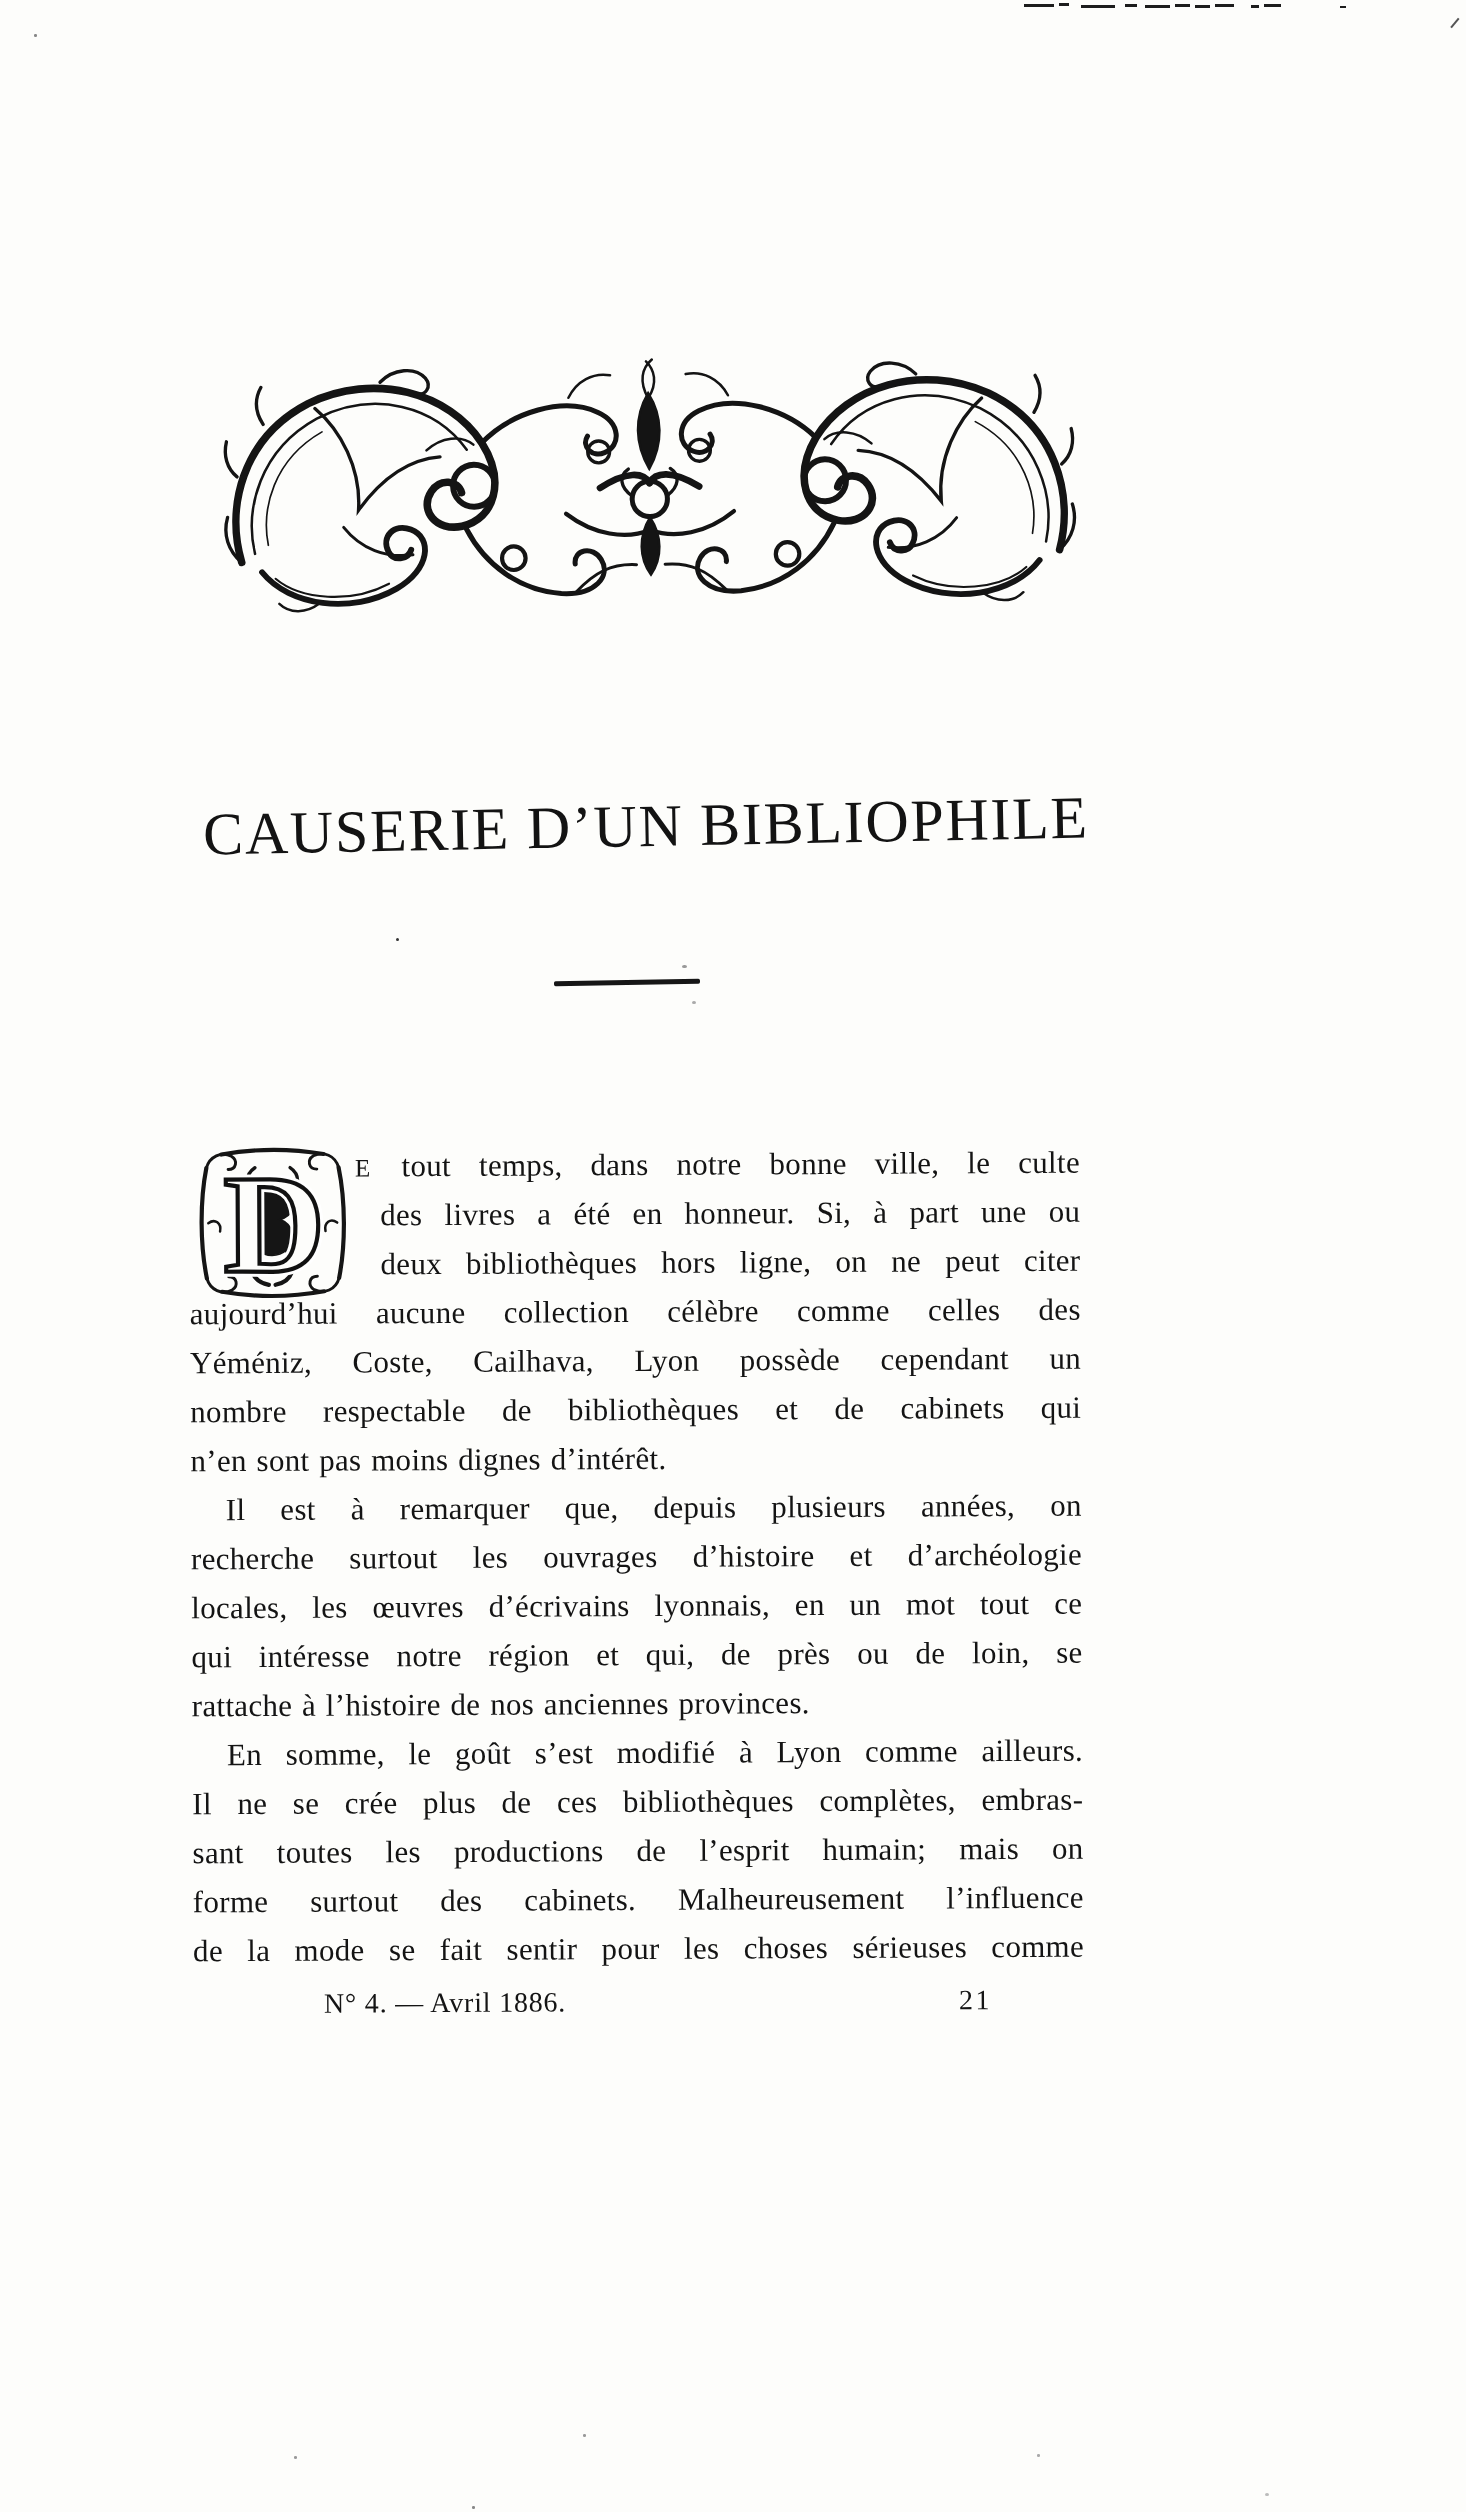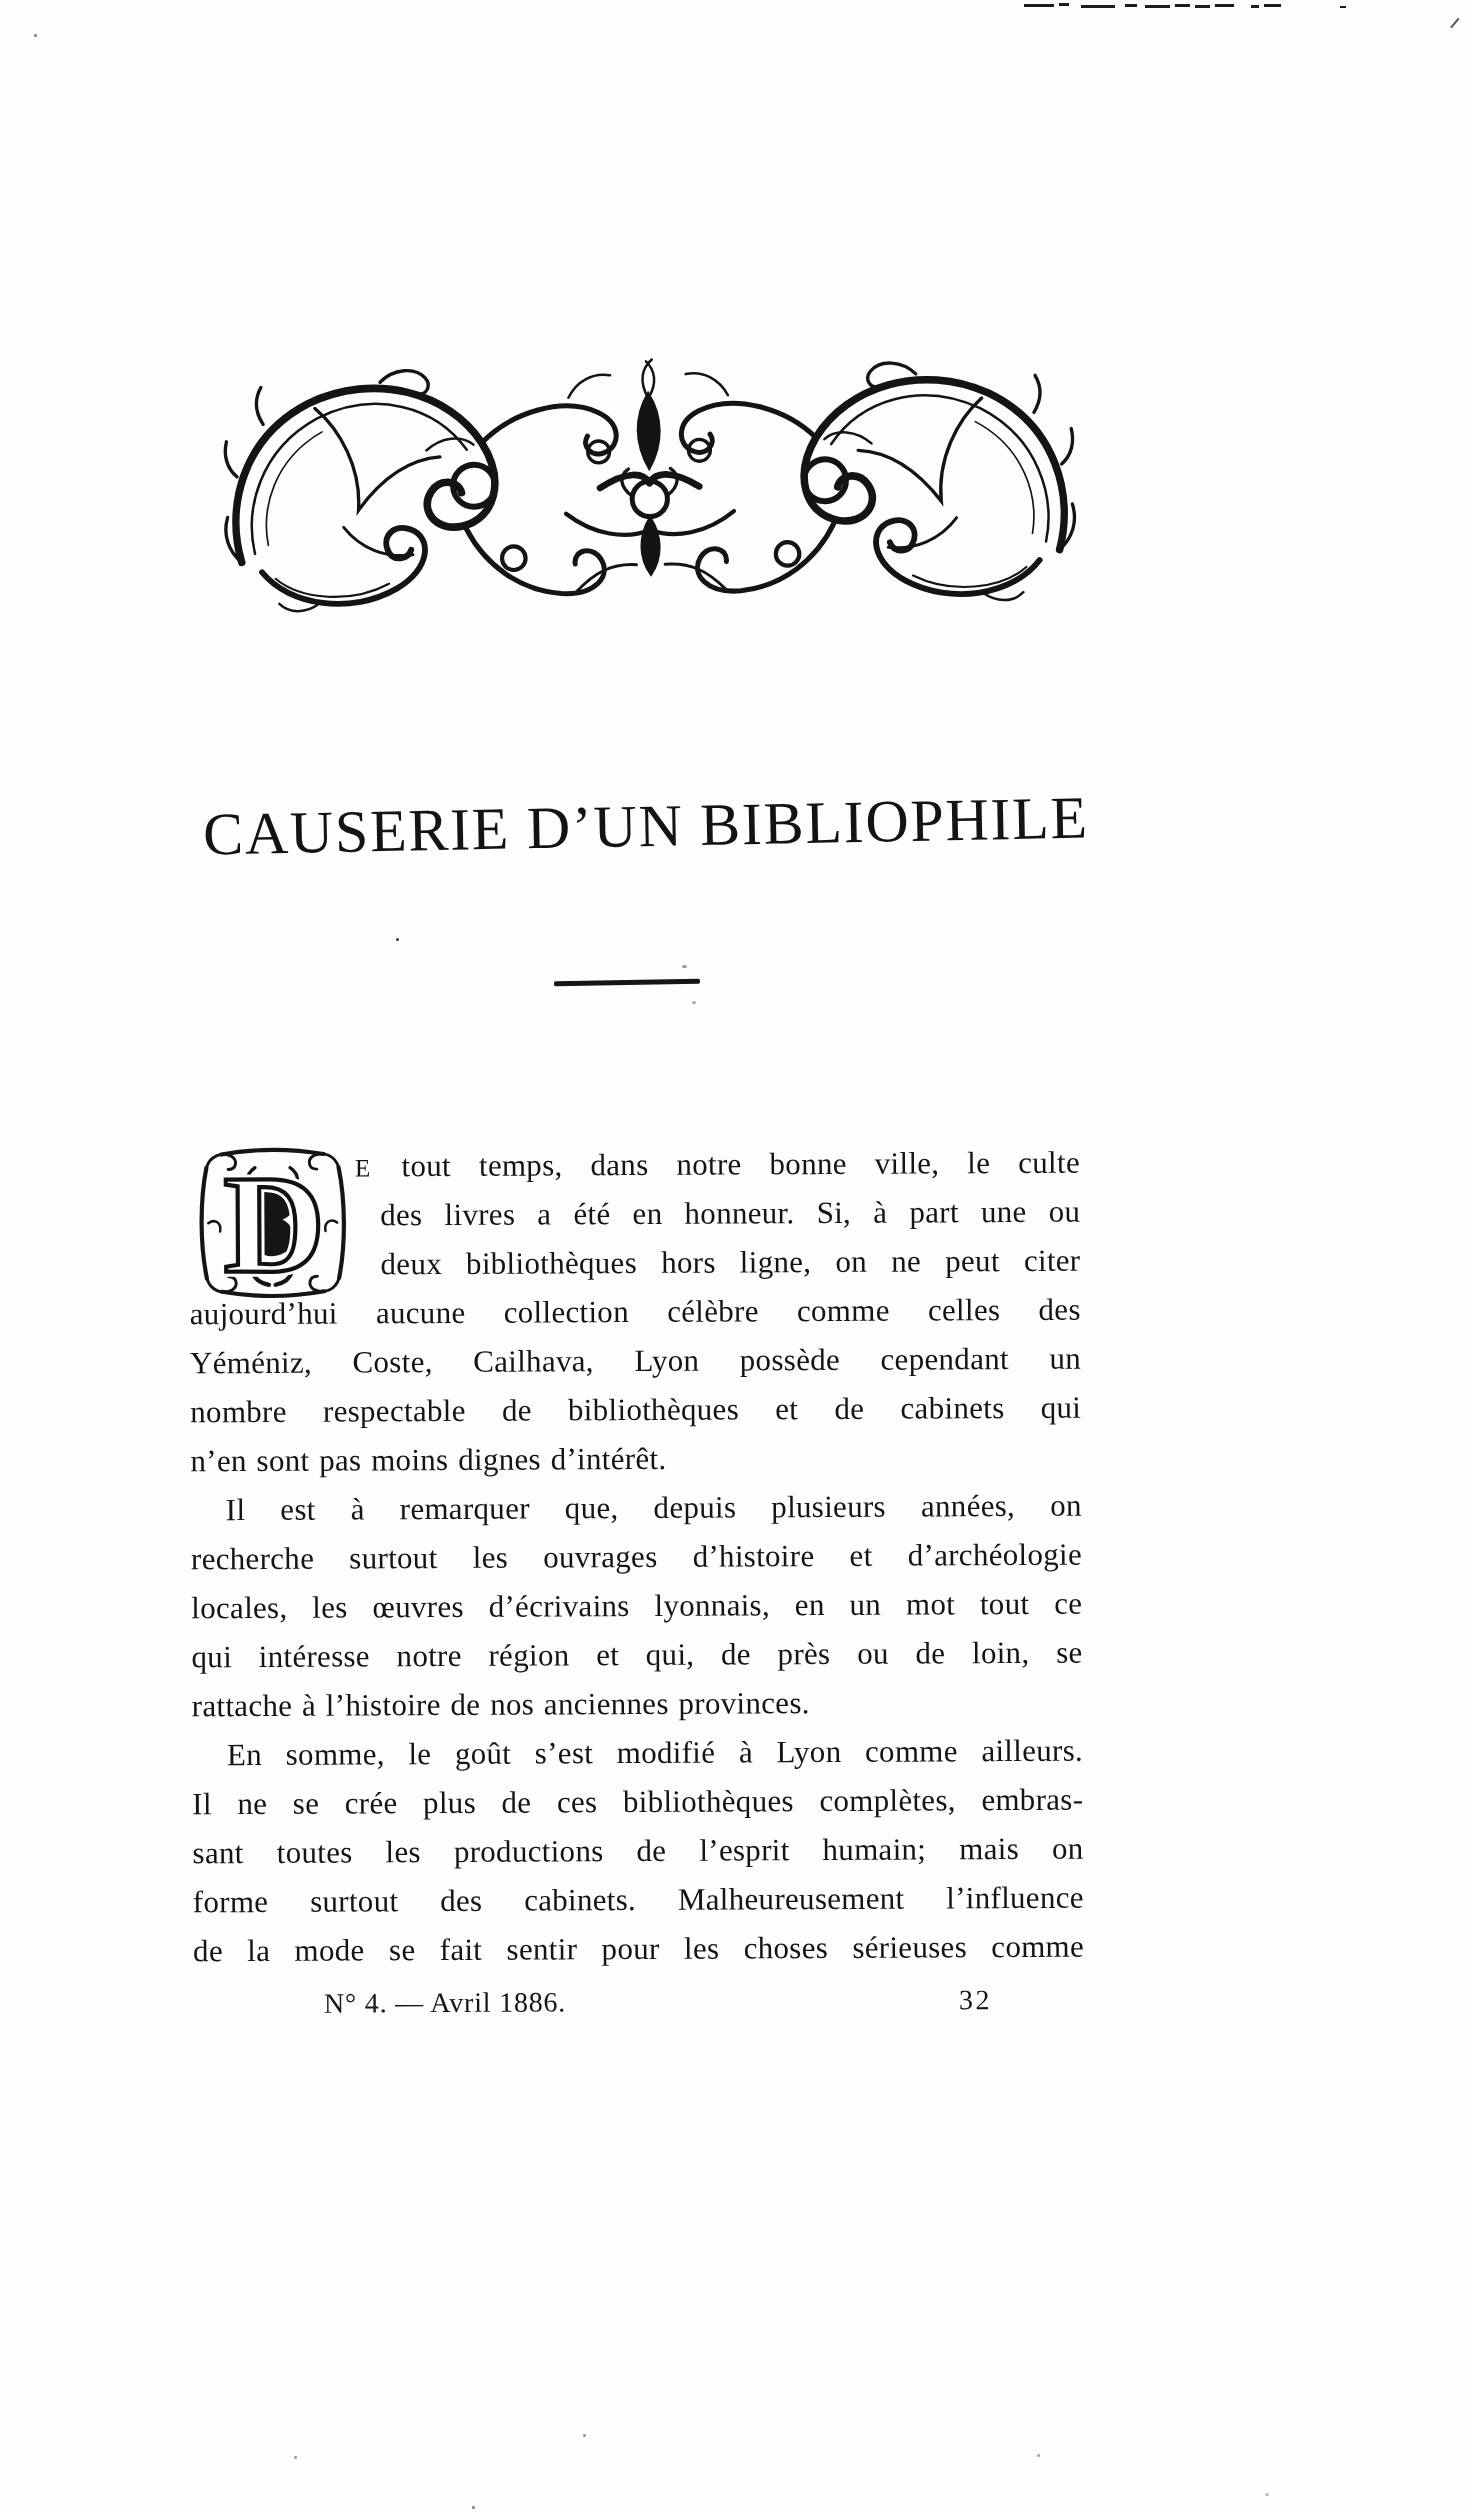--- a/index.html
+++ b/index.html
@@ -164,17 +164,17 @@
       <div class="l">Il ne se crée plus de ces bibliothèques complètes, embras-</div>
       <div class="l">sant toutes les productions de l’esprit humain; mais on</div>
       <div class="l">forme surtout des cabinets. Malheureusement l’influence</div>
       <div class="l">de la mode se fait sentir pour les choses sérieuses comme</div>
     </div>
 
   </div>
 
   <div class="footer">
     <span class="issue">N° 4. — Avril 1886.</span>
-    <span class="pagenum">32</span>
+    <span class="pagenum">21</span>
   </div>
 
 </div>
 
 
 </body></html>

